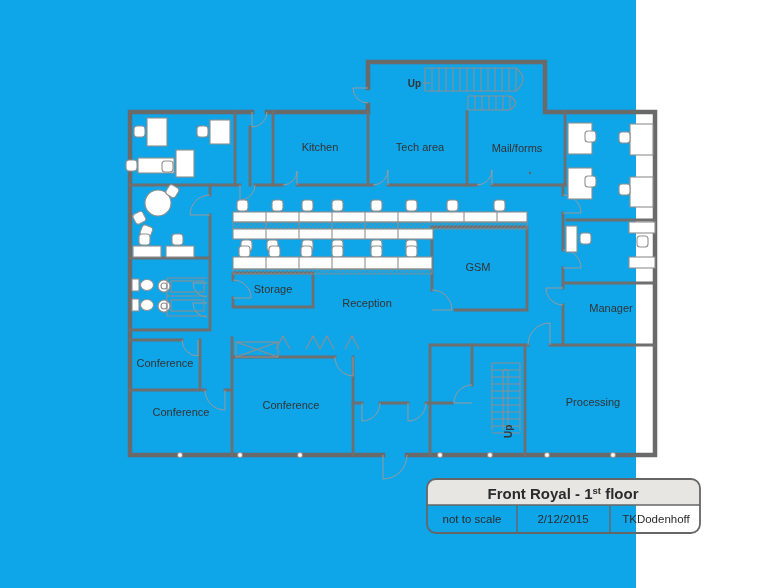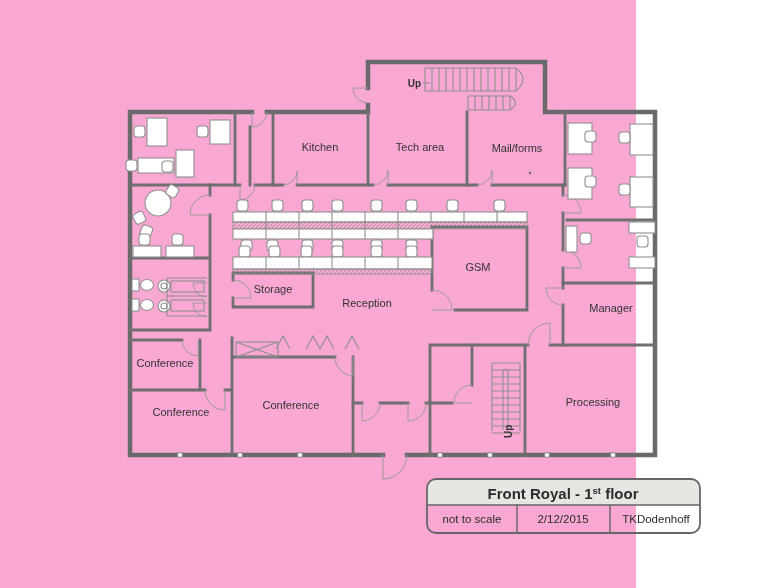--- a/index.html
+++ b/index.html
@@ -1,16 +1,16 @@
 <!DOCTYPE html>
 <html><head>
 <meta charset="utf-8">
 <style>
   html,body{margin:0;padding:0;background:#ffffff;}
-  .page{position:relative;width:636px;height:588px;background:#f9a8d4;font-family:"Liberation Sans",sans-serif;}
+  .page{position:relative;width:636px;height:588px;background:#0ea5e9;font-family:"Liberation Sans",sans-serif;}
   svg{display:block;}
   .wall{stroke:#6a6a6a;stroke-width:4.5;fill:none;stroke-linecap:square;}
   .iwall{stroke:#6f6f6f;stroke-width:2.8;fill:none;stroke-linecap:square;}
   .thin{stroke:#8f8f8f;stroke-width:1.1;fill:none;}
   .furn{stroke:#8f8f8f;stroke-width:1.1;fill:#ffffff;}
   .arc{stroke:#9a9a9a;stroke-width:1;fill:none;}
   .lbl{font-family:"Liberation Sans",sans-serif;font-size:11px;fill:#333333;}
   .sm{font-family:"Liberation Sans",sans-serif;font-size:10px;font-weight:600;fill:#333333;}
   .tb-title{font-family:"Liberation Sans",sans-serif;font-size:15px;font-weight:bold;fill:#2b2b2b;}
   .tb-cell{font-family:"Liberation Sans",sans-serif;font-size:11.5px;fill:#2b2b2b;}

